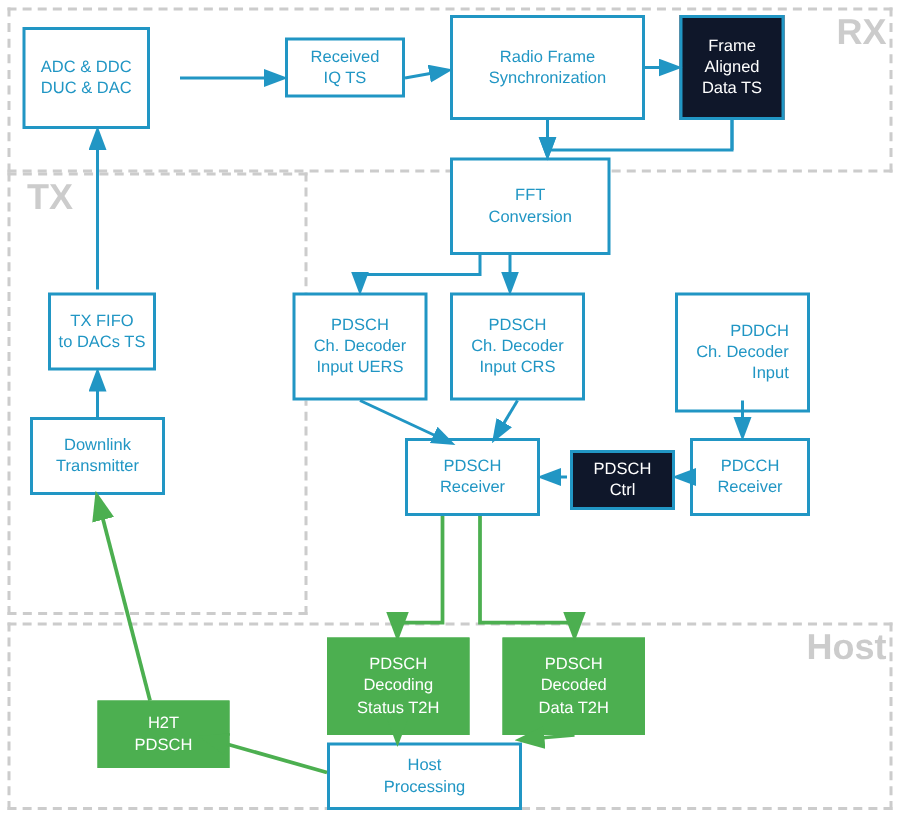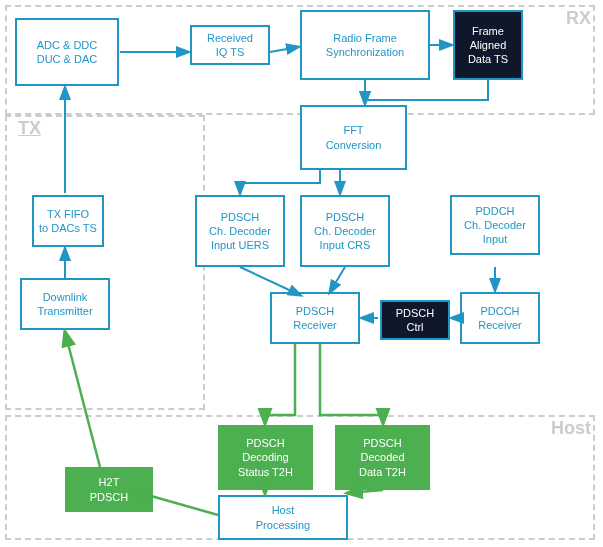--- a/index.html
+++ b/index.html
@@ -45,21 +45,21 @@
 
     .box-green {
       border-color: #4caf50;
       background: #4caf50;
       color: #fff;
     }
 
     
     .region-label {
       position: absolute;
-      font-size: 18px;
+      font-size: 24px;
       font-weight: bold;
       color: #ccc;
     }
 
     
     .region-box {
       position: absolute;
       border: 2px dashed #ccc;
     }
 
@@ -76,24 +76,24 @@
 </head>
 <body>
 
 <div class="diagram">
 
   <div class="region-box" style="left:5px;top:5px;width:590px;height:110px;"></div>
   <div class="region-box" style="left:5px;top:115px;width:200px;height:295px;"></div>
   <div class="region-box" style="left:5px;top:415px;width:590px;height:125px;"></div>
 
   <div class="region-label" style="right:12px;top:8px;">RX</div>
-  <div class="region-label" style="left:18px;top:118px;text-decoration:underline;">TX</div>
+  <div class="region-label" style="left:18px;top:118px;">TX</div>
   <div class="region-label" style="right:12px;top:418px;">Host</div>
 
-  <div class="box box-blue" style="left:15px;top:18px;width:104px;height:68px;">
+  <div class="box box-blue" style="left:15px;top:18px;width:85px;height:68px;">
     <span>ADC &amp; DDC<br>DUC &amp; DAC</span>
   </div>
 
   <div class="box box-blue" style="left:190px;top:25px;width:80px;height:40px;">
     <span>Received<br>IQ TS</span>
   </div>
 
   <div class="box box-blue" style="left:300px;top:10px;width:130px;height:70px;align-items:center;">
     <span>Radio Frame<br>Synchronization</span>
   </div>
@@ -107,21 +107,21 @@
   </div>
 
   <div class="box box-blue" style="left:195px;top:195px;width:90px;height:72px;">
     <span>PDSCH<br>Ch. Decoder<br>Input UERS</span>
   </div>
 
   <div class="box box-blue" style="left:300px;top:195px;width:90px;height:72px;">
     <span>PDSCH<br>Ch. Decoder<br>Input CRS</span>
   </div>
 
-  <div class="box box-blue" style="left:450px;top:195px;width:90px;height:60px;">
+  <div class="box box-blue" style="left:450px;top:195px;width:90px;height:80px;text-align:right;">
     <span>PDDCH<br>Ch. Decoder<br>Input</span>
   </div>
 
   <div class="box box-blue" style="left:270px;top:292px;width:90px;height:52px;">
     <span>PDSCH<br>Receiver</span>
   </div>
 
   <div class="box box-blue-filled" style="left:380px;top:300px;width:70px;height:40px;">
     <span>PDSCH<br>Ctrl</span>
   </div>

